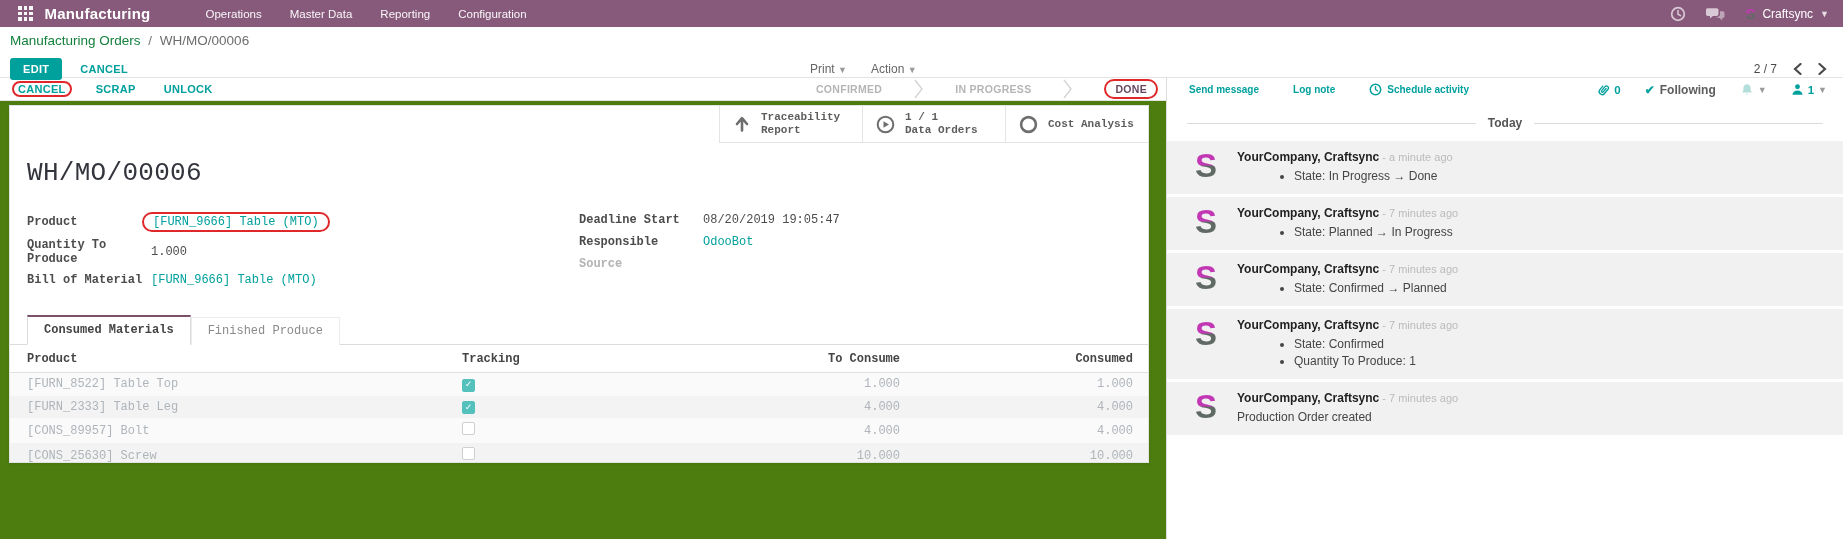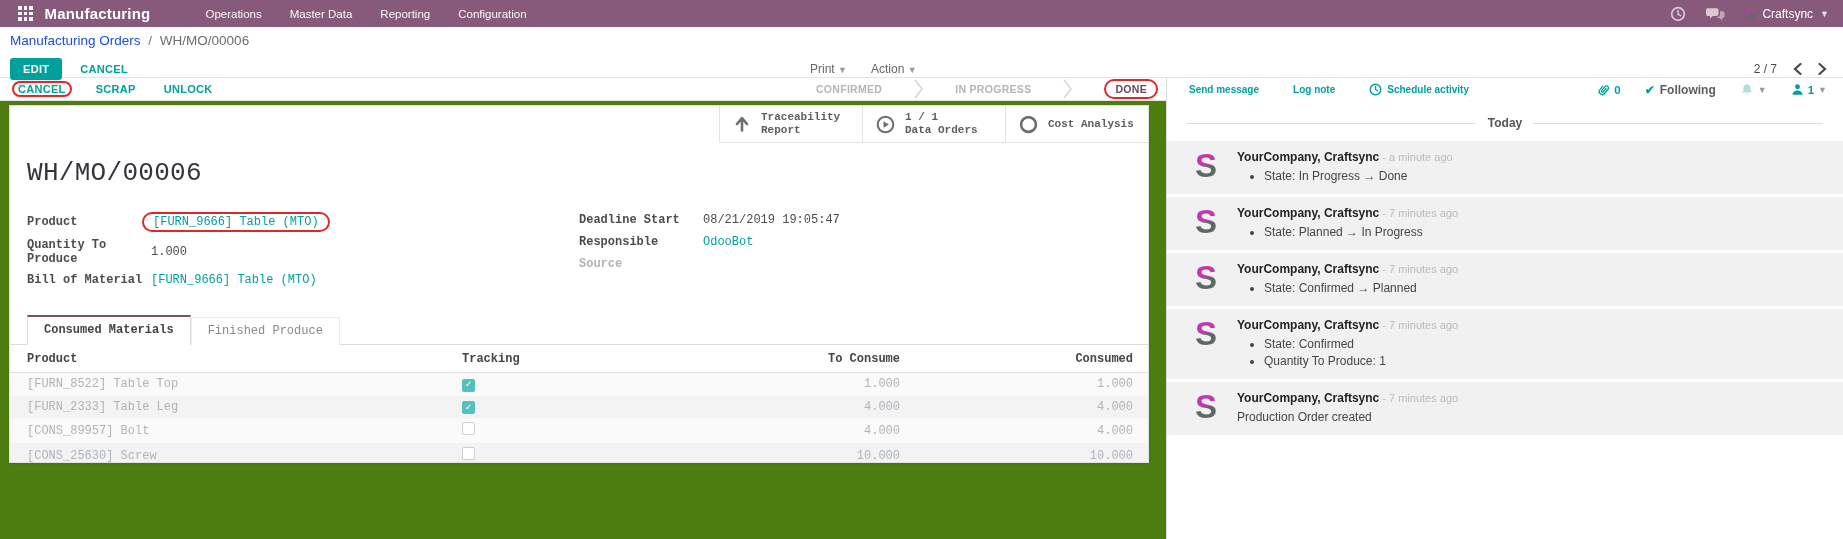--- a/index.html
+++ b/index.html
@@ -21,21 +21,21 @@
 
   .slogo { font-weight:800; line-height:1;
     background:linear-gradient(180deg,#c238b4 0%,#c238b4 47%,#5f6a64 53%,#5f6a64 100%);
     -webkit-background-clip:text; background-clip:text; color:transparent; }
   .slogo.mini { font-size:15px; }
   .slogo.big { font-size:33px; }
 
   
   .cp { padding:6px 0 0 10px; background:#fff; height:50px; }
   .breadcrumb { font-size:13.5px; height:22px; }
-  .bc-parent { color:#1d4ed8; cursor:pointer;margin-top:28px; }
+  .bc-parent { color:#15803d; cursor:pointer;margin-top:28px; }
   .bc-sep { color:#777; margin:0 4px; }
   .bc-current { color:#6d6d6d; }
   .cp-row2 { display:flex; align-items:center; height:28px; position:relative; }
   .btn-edit { background:#00A09D; color:#fff; border:none; font-weight:bold; font-size:11px;
     padding:5px 13px; border-radius:3px; cursor:pointer; letter-spacing:.3px; font-family:inherit; }
   .btn-create { background:none; border:none; color:#00A09D; font-weight:bold; font-size:11px;
     margin-left:18px; cursor:pointer; letter-spacing:.3px; font-family:inherit; }
   .print-action { position:absolute; left:800px; display:flex; gap:24px; font-size:12px; color:#666; }
   .print-action span { cursor:pointer; }
   .pager { margin-left:auto; margin-right:16px; display:flex; align-items:center; gap:16px; font-size:12px; color:#4a4a4a; }
@@ -110,21 +110,21 @@
   .today { display:flex; align-items:center; gap:12px; margin:15px 20px 11px; }
   .today .line { flex:1; height:1px; background:#dcdcdc; }
   .today .txt { font-size:12px; font-weight:bold; color:#555; }
   .msg { background:#f1f1f1; margin-bottom:3px; padding:8px 14px 9px 21px; display:flex; gap:13px; }
   .avatar { width:36px; height:36px; flex-shrink:0; display:flex; align-items:flex-start; justify-content:center; }
   .msg-head { font-size:12px; margin-top:1px; }
   .msg-author { font-weight:bold; color:#1f1f1f; }
   .msg-time { color:#bbb; font-size:11px; }
   .msg-time::before { content:" - "; }
   .msg ul { margin:4px 0 0 27px; color:#454545; }
-  .msg li { line-height:17px; font-size:12px; }
+  .msg li { line-height:17px; font-size:12px;margin-left:30px; }
   .msg .plain { margin-top:5px; font-size:12px; color:#454545; }
 </style>
 </head>
 <body>
 
 <div class="topbar">
   <span class="apps-grid">
     <i></i>
       <i></i>
       <i></i>
@@ -293,21 +293,21 @@
             <span class="fval">1.000</span>
           </div>
           <div class="frow">
             <span class="flabel">Bill of Material</span>
             <span class="fval link">[FURN_9666] Table (MTO)</span>
           </div>
         </div>
         <div class="fcol">
           <div class="frow">
             <span class="flabel">Deadline Start</span>
-            <span class="fval">08/21/2019 19:05:47</span>
+            <span class="fval">08/20/2019 19:05:47</span>
           </div>
           <div class="frow">
             <span class="flabel">Responsible</span>
             <span class="fval link">OdooBot</span>
           </div>
           <div class="frow">
             <span class="flabel muted">Source</span>
             <span class="fval"></span>
           </div>
         </div>

